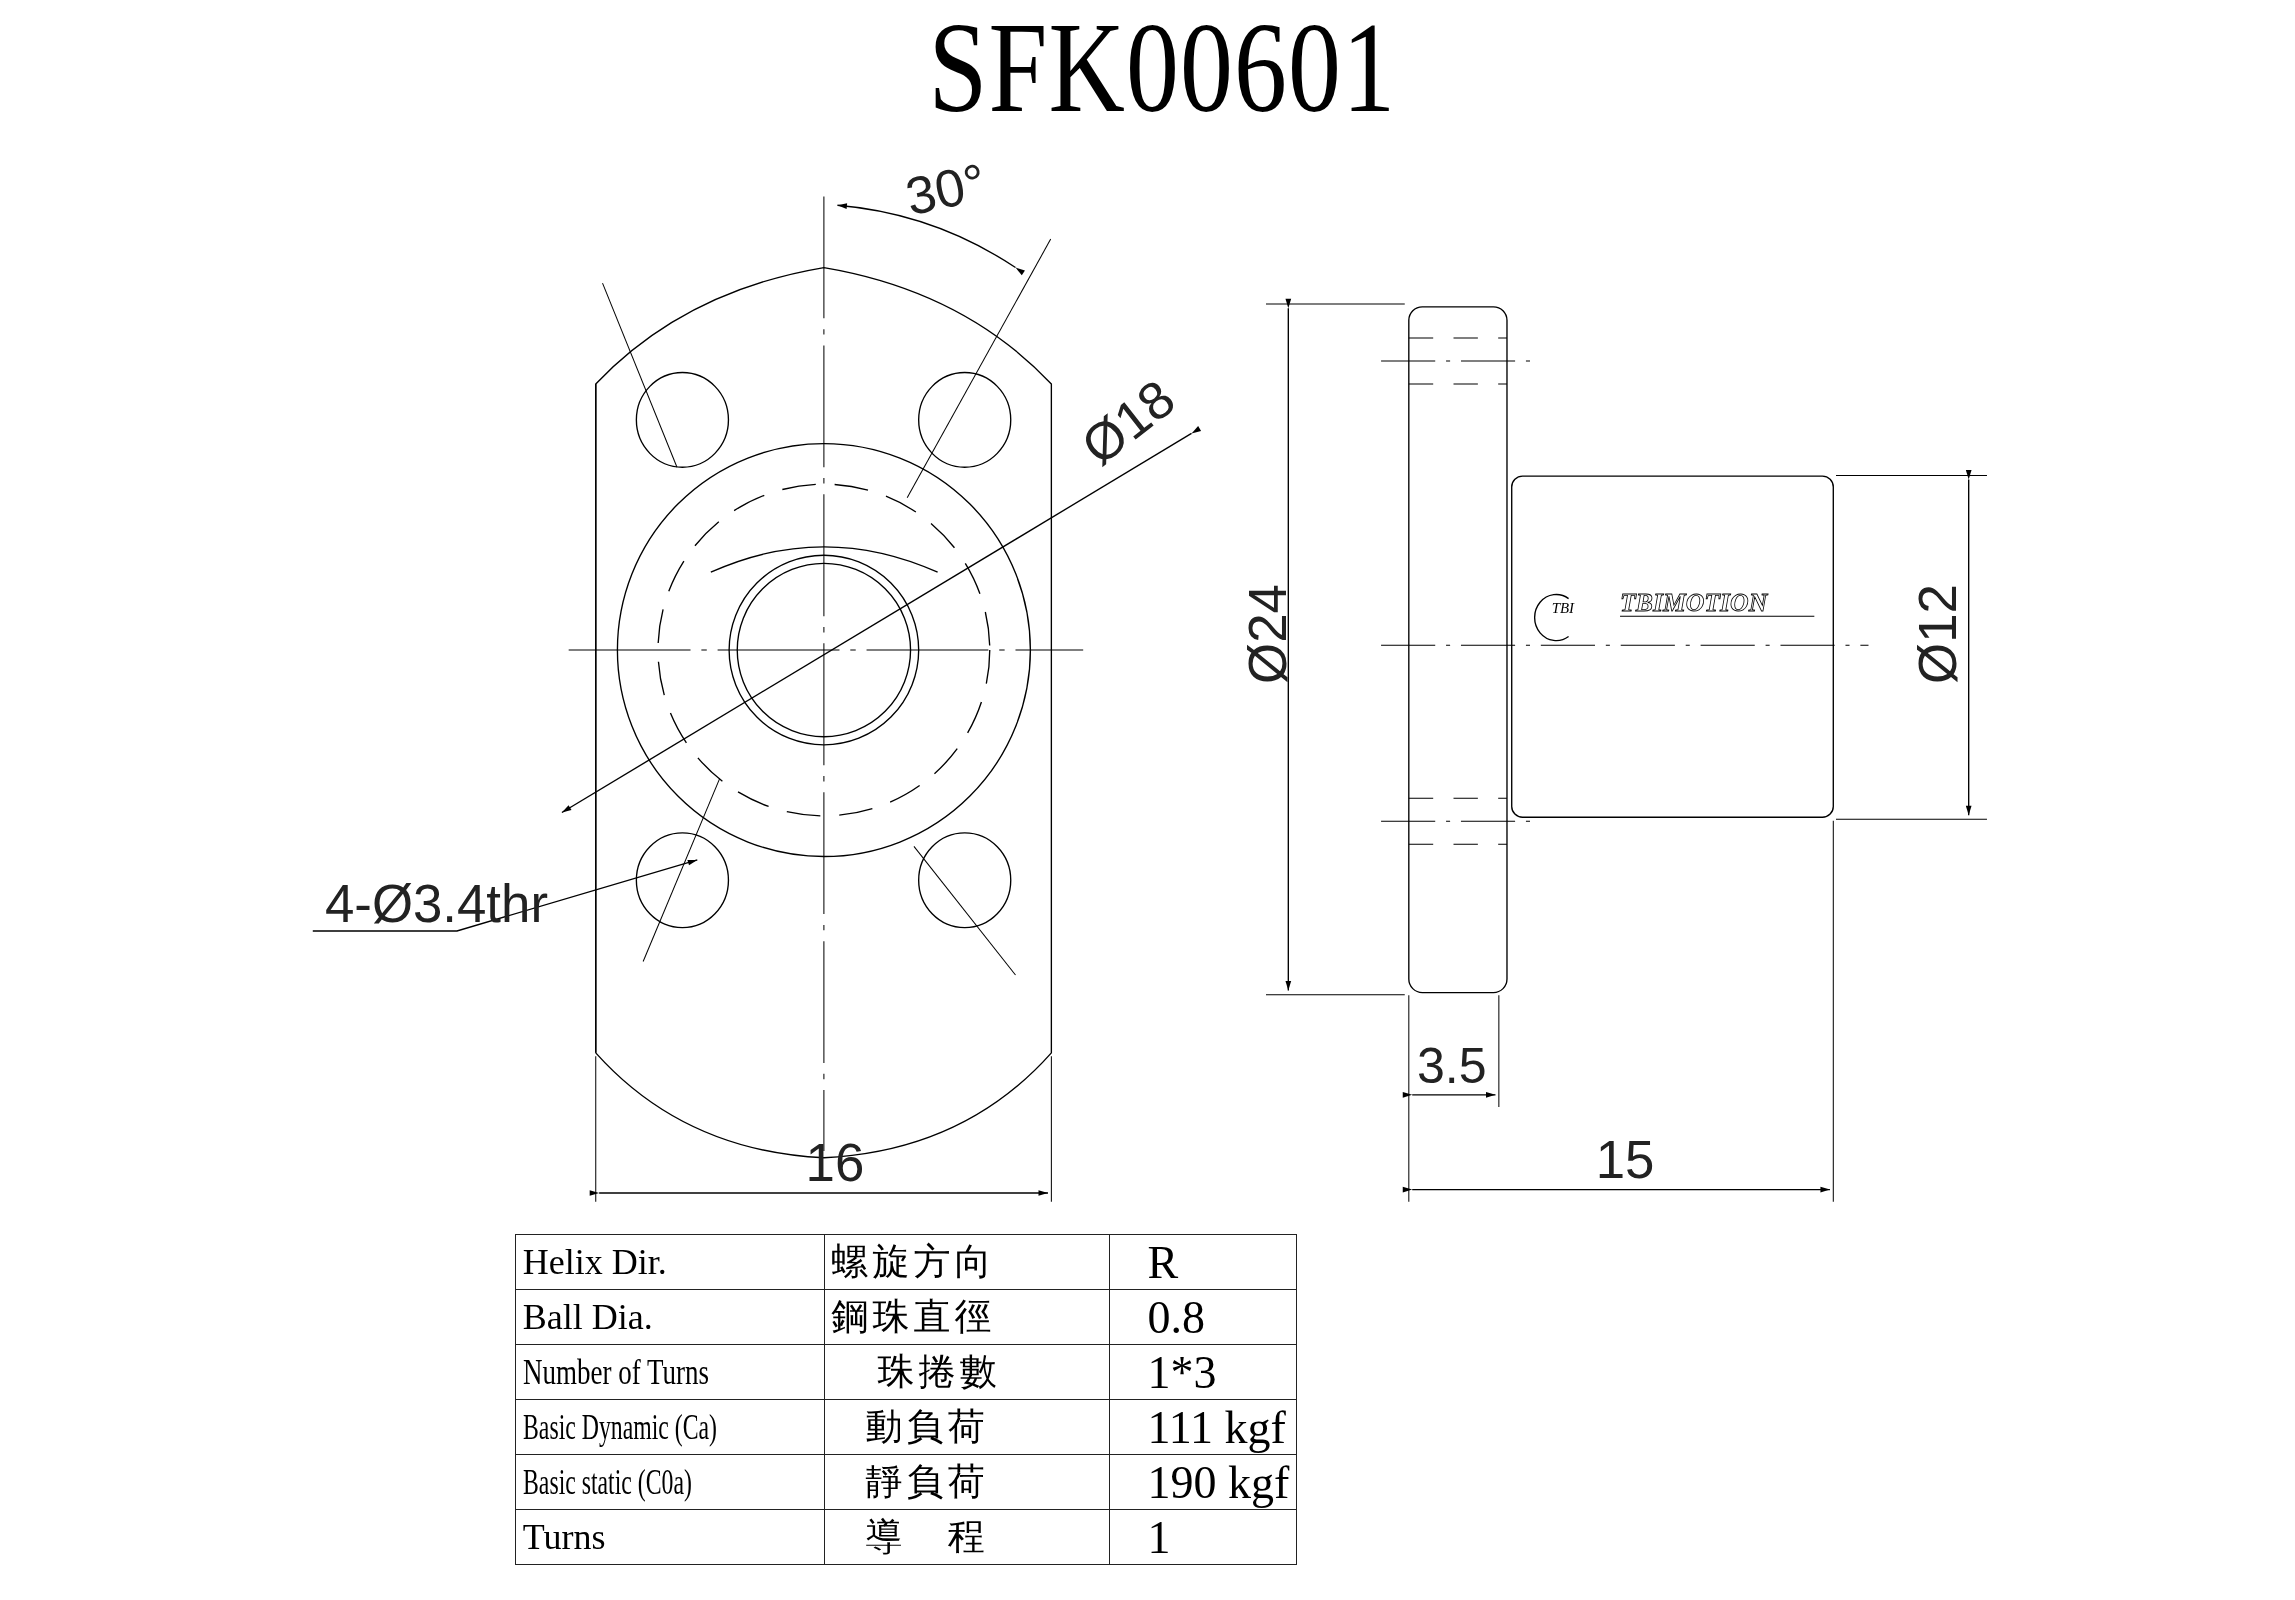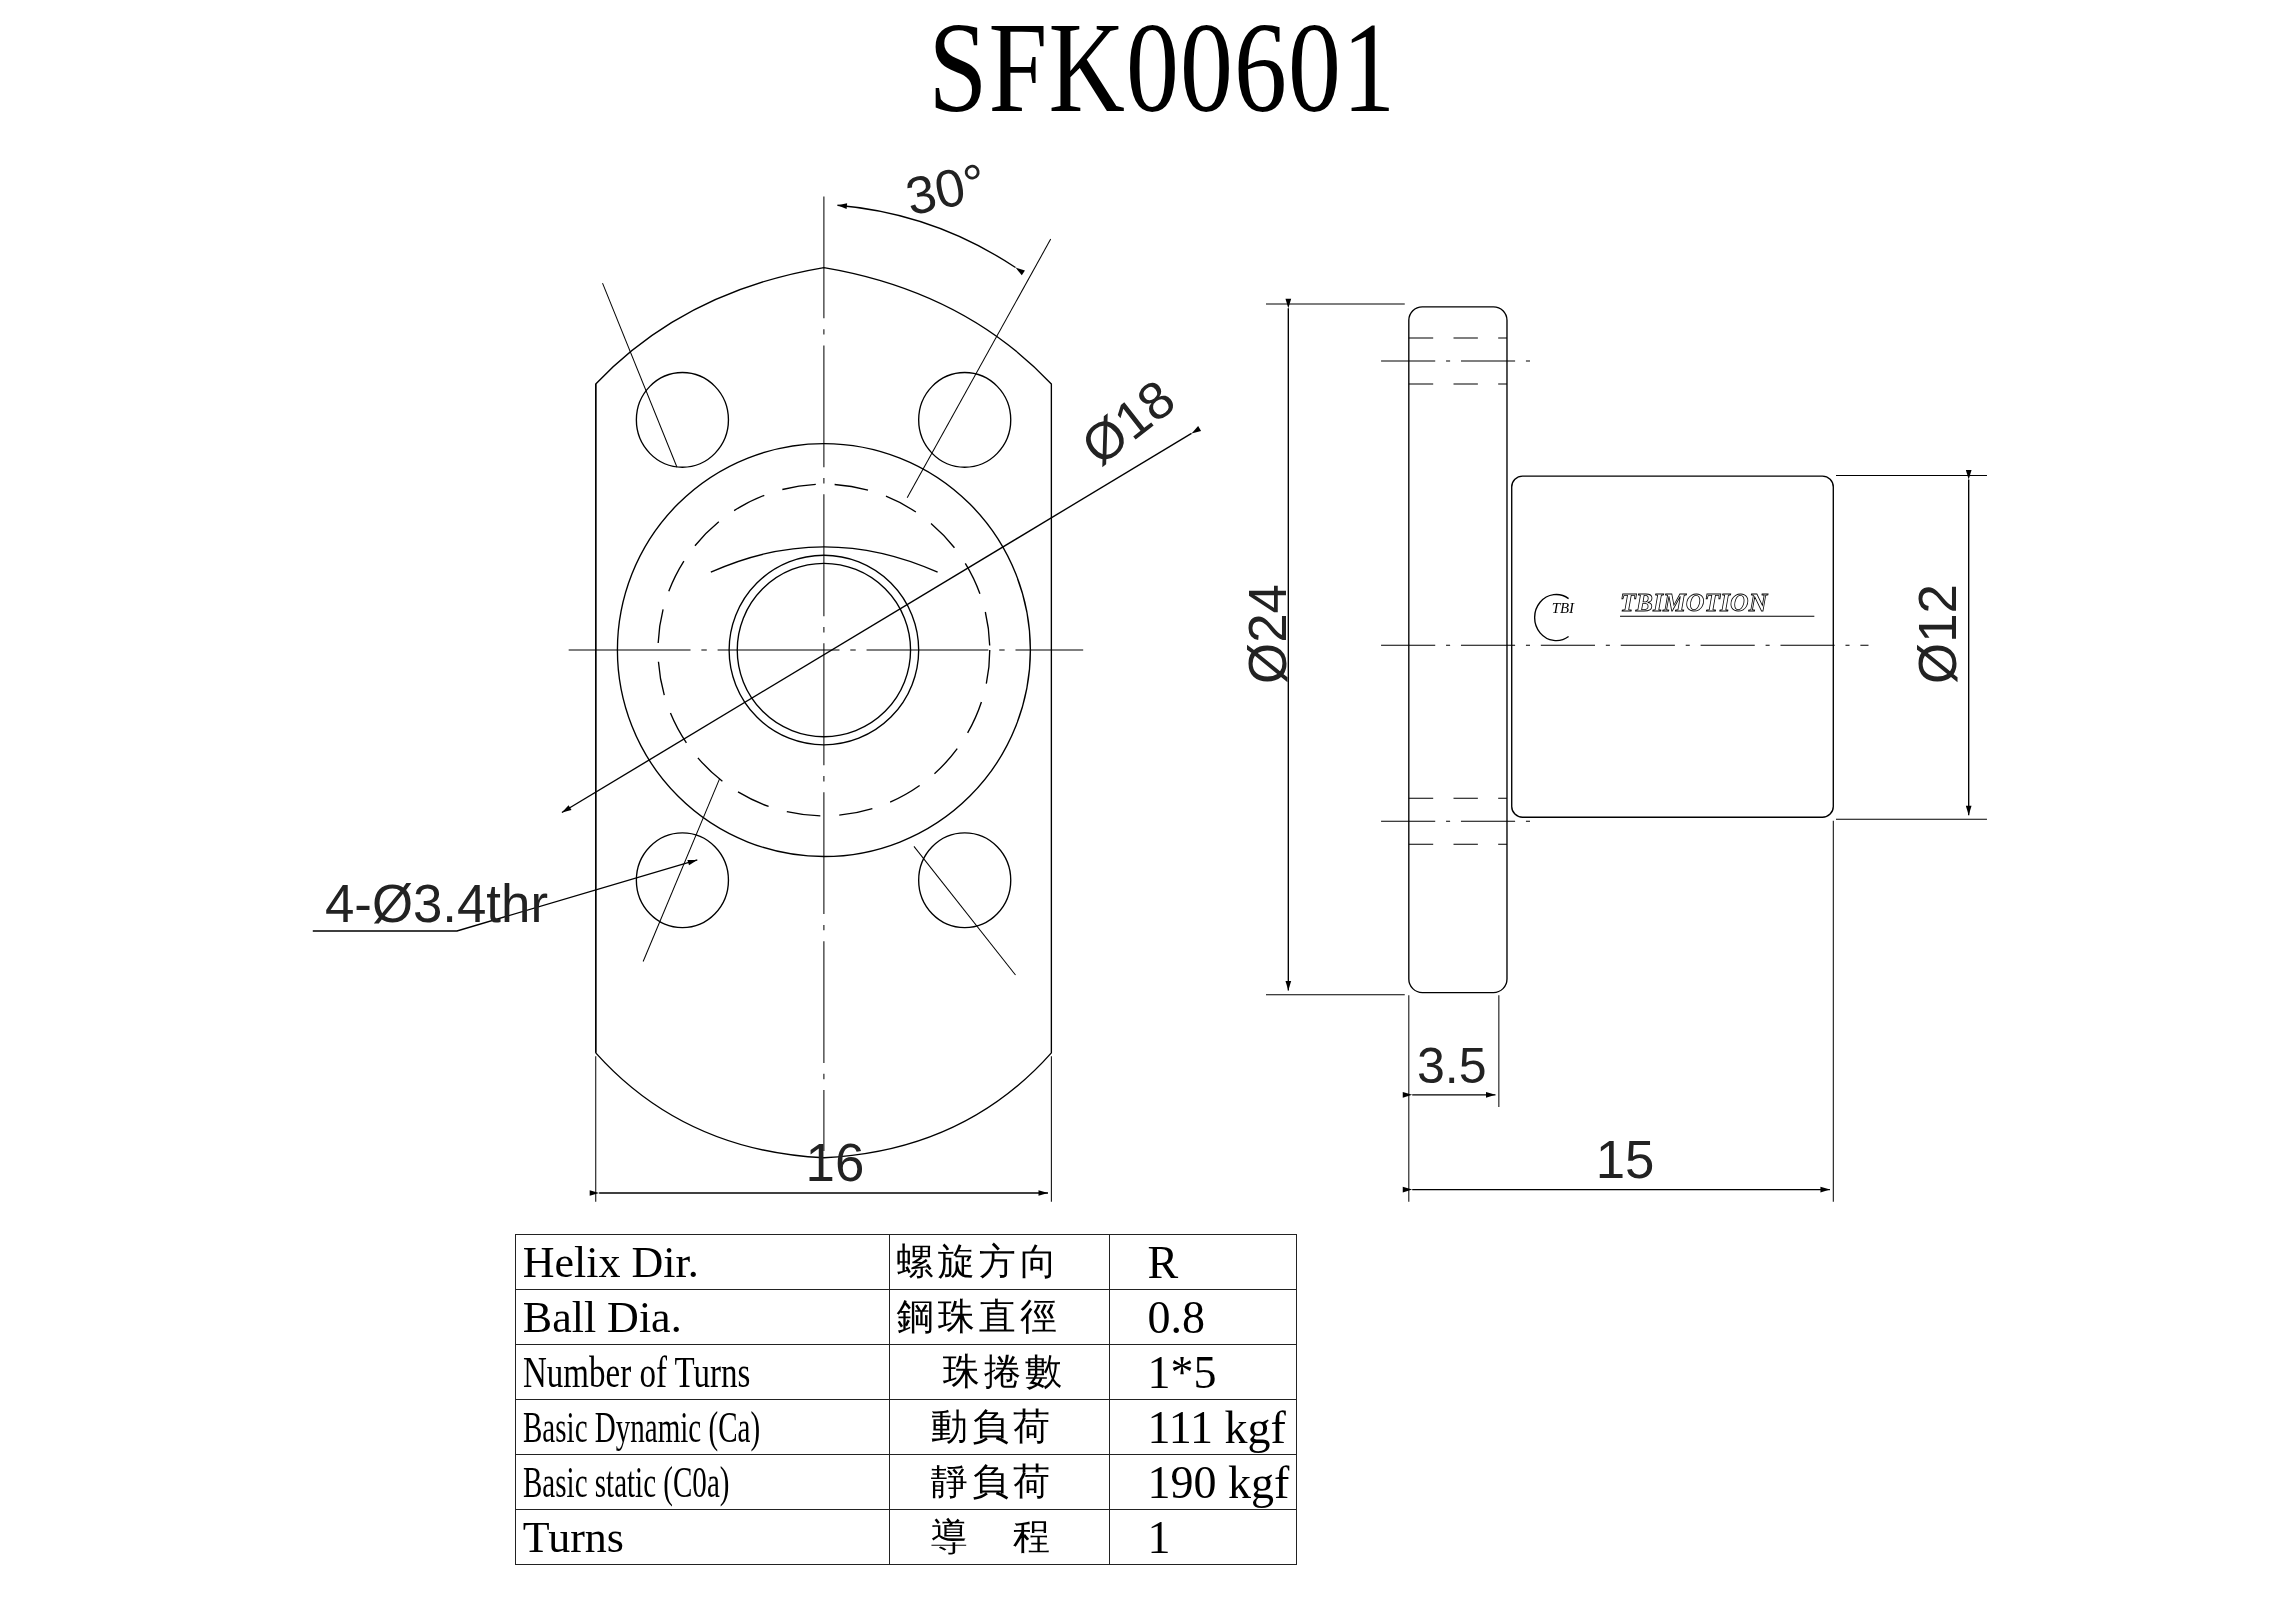--- a/index.html
+++ b/index.html
@@ -1,21 +1,21 @@
 <!DOCTYPE html>
 <html style="font-size:10.8px"><head>
 <meta charset="utf-8">
 <style>
   html, body { margin:0; padding:0; background:#ffffff; }
   body { width:2295px; height:1600px; position:relative; overflow:hidden; font-family:"Liberation Serif", serif; color:#000; }
   .title { position:absolute; left:0; top:0; width:2295px; text-align:center; font-family:"Liberation Serif", serif; font-size:129px; line-height:135px; letter-spacing:1.4px; transform:scaleX(0.82); transform-origin:1230px 0; }
   svg.drawing { position:absolute; left:0; top:0; }
   .dim { font-family:"Liberation Sans", sans-serif; font-weight:100; fill:#222; }
   table.spec { position:absolute; left:515px; top:1234px; width:782px; border-collapse:collapse; font-family:"Liberation Serif", serif; }
-  table.spec td { border:1.4px solid #222; height:54px; padding:0 6.8px; font-size:44px; white-space:nowrap; }
+  table.spec td { border:1.4px solid #222; height:54px; padding:0 6.8px; font-size:36px; white-space:nowrap; }
   table.spec td.en { width:210px; }
   table.spec td.zh { width:247px; font-size:37px; letter-spacing:4.1px; }
   table.spec td.val { font-size:46px; padding-left:37px; }
   .narrow { display:inline-block; transform:scaleX(0.75); transform-origin:left center; }
   .narrow2 { display:inline-block; transform:scaleX(0.66); transform-origin:left center; }
 </style>
 </head>
 <body>
 
 <div class="title">SFK00601</div>
@@ -120,21 +120,21 @@
     <td class="val">R</td>
   </tr>
   <tr>
     <td class="en">Ball Dia.</td>
     <td class="zh">鋼珠直徑</td>
     <td class="val">0.8</td>
   </tr>
   <tr>
     <td class="en"><span class="narrow">Number of Turns</span></td>
     <td class="zh" style="padding-left:53px">珠捲數</td>
-    <td class="val">1*5</td>
+    <td class="val">1*3</td>
   </tr>
   <tr>
     <td class="en"><span class="narrow2">Basic Dynamic (Ca)</span></td>
     <td class="zh" style="padding-left:41px">動負荷</td>
     <td class="val">111 kgf</td>
   </tr>
   <tr>
     <td class="en"><span class="narrow2">Basic static (C0a)</span></td>
     <td class="zh" style="padding-left:41px">靜負荷</td>
     <td class="val">190 kgf</td>

